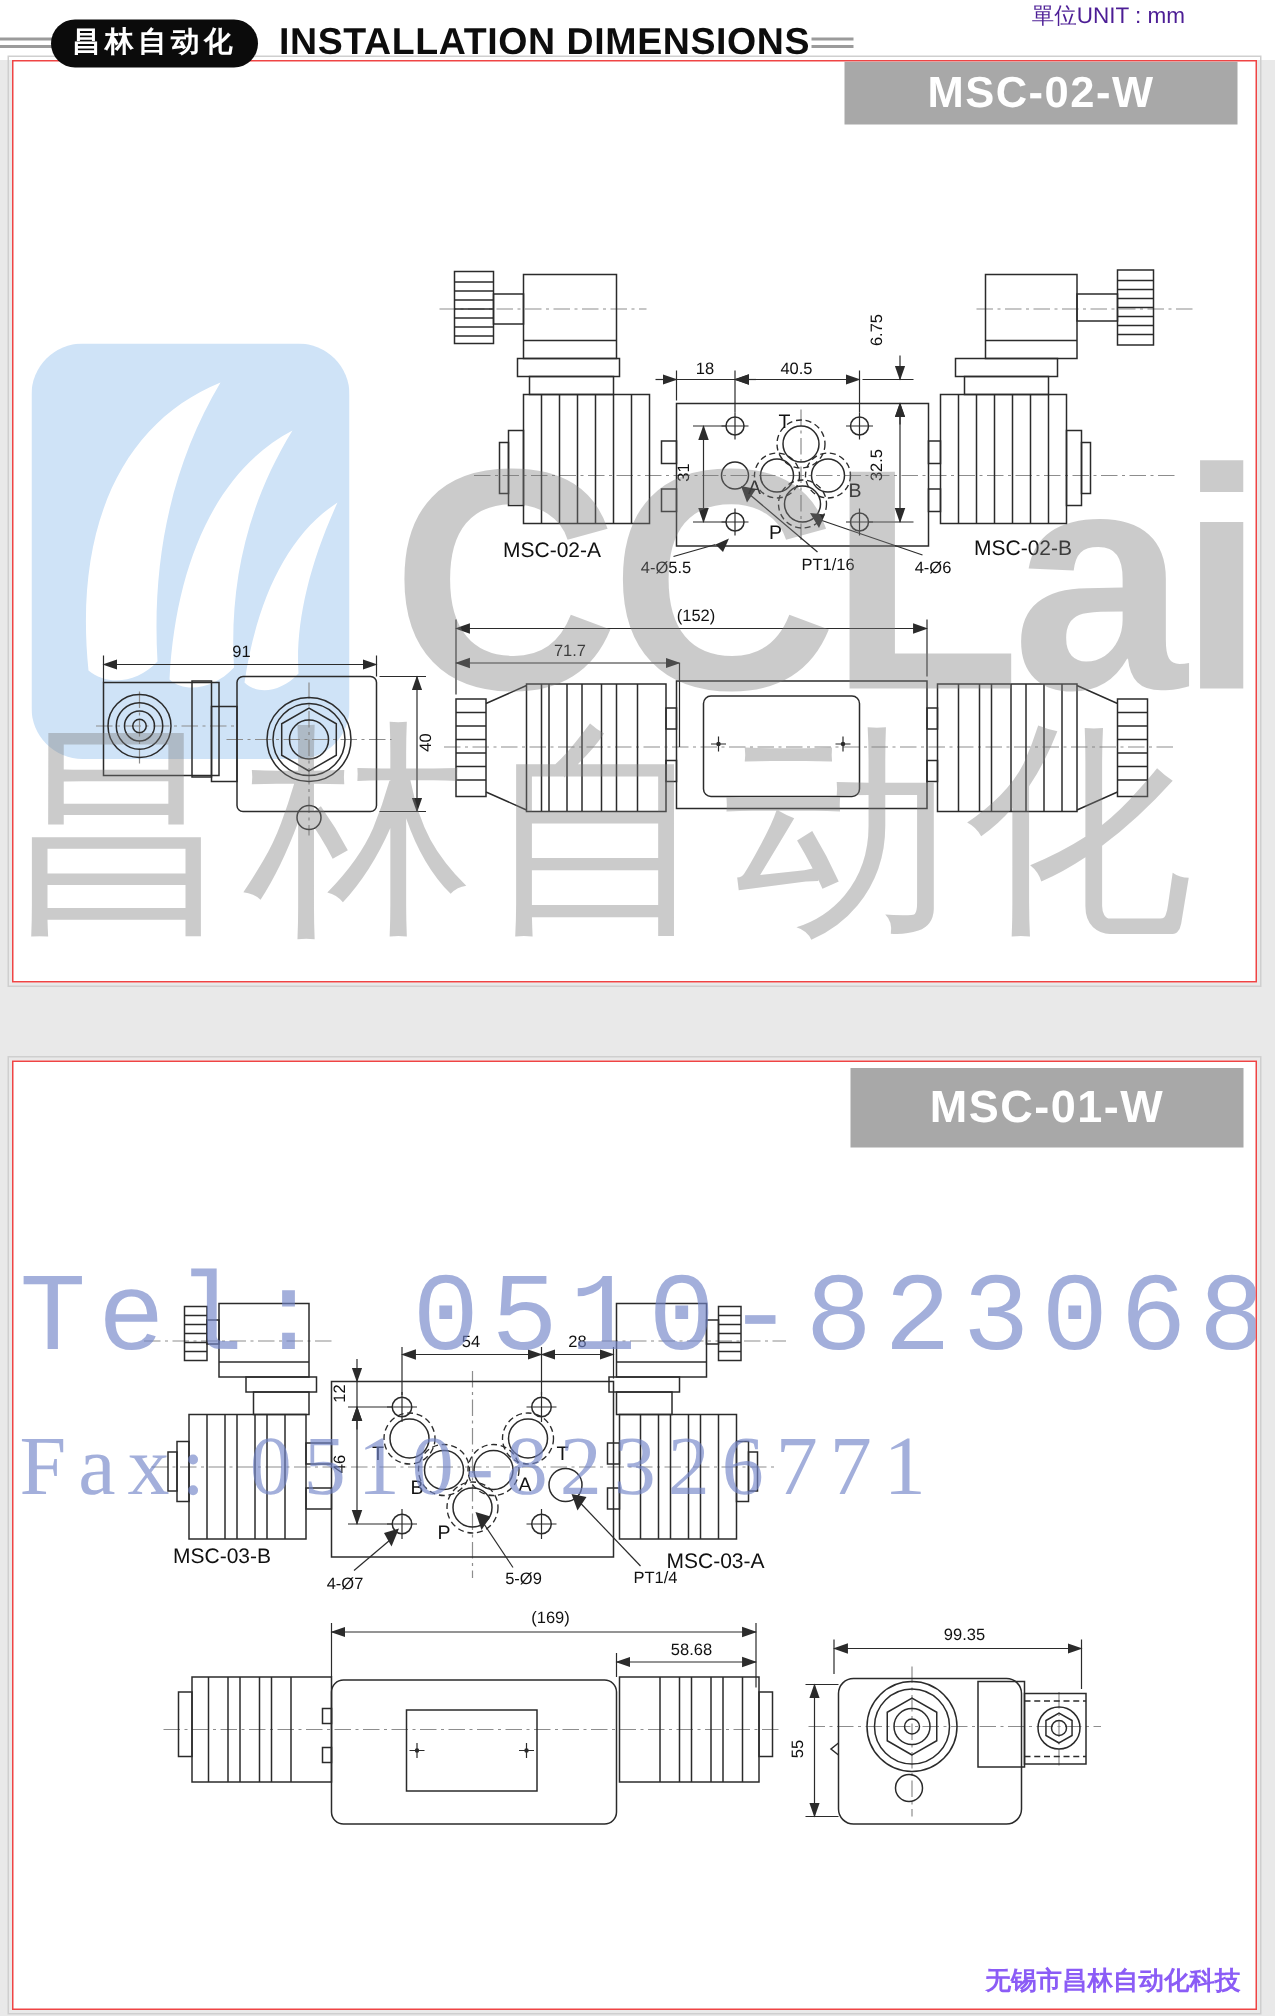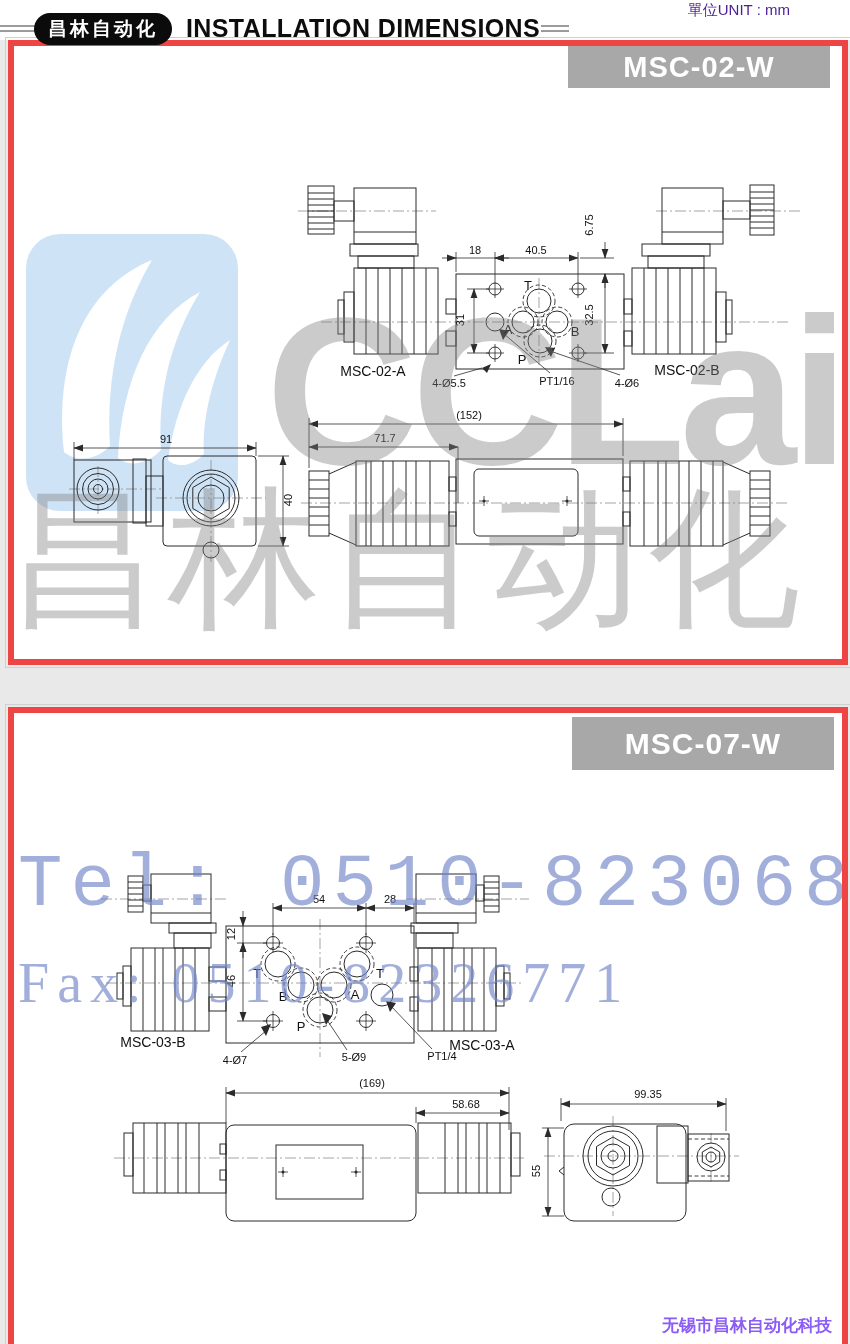--- a/index.html
+++ b/index.html
@@ -5,21 +5,21 @@
   html,body{margin:0;padding:0;background:#e9e9e9}
   #page{position:relative;width:850px;height:1344px;background:#e9e9e9;font-family:"Liberation Sans",sans-serif;overflow:hidden}
   .hdr{position:absolute;left:0;top:0;width:850px;height:40px;background:#ffffff}
   .unit{position:absolute;top:1px;right:60px;font-size:15px;color:#4c1d95;white-space:nowrap}
   .rule{position:absolute;height:7px;border-top:2px solid #9b9b9b;border-bottom:2px solid #9b9b9b;box-sizing:border-box;z-index:3}
   .rule.l{left:0;top:25px;width:80px}
   .rule.r{left:541px;top:25px;width:28px}
   .badge{position:absolute;left:34px;top:13px;width:138px;height:32px;background:#0b0b0b;border-radius:17px;color:#fff;
          font-size:19px;font-weight:bold;letter-spacing:3px;text-align:center;line-height:32px;z-index:3}
   .title{position:absolute;left:186px;top:14px;font-size:25px;font-weight:bold;color:#0d0d0d;letter-spacing:.4px;white-space:nowrap;z-index:3}
-  .panel{position:absolute;left:8px;width:828px;background:#fff;border:6px solid #ef4444;outline:1px solid #cfcfcf;outline-offset:2px;overflow:hidden}
+  .panel{position:absolute;left:8px;width:828px;background:#fff;border:1px solid #ef4444;outline:1px solid #cfcfcf;outline-offset:2px;overflow:hidden}
   #panel1{top:40px;height:613px}
   #panel2{top:707px;height:631px}
   .banner{position:absolute;background:#a8a8a8;color:#fff;font-weight:bold;text-align:center;letter-spacing:1px;z-index:4}
   #banner1{left:554px;top:0;width:262px;height:42px;font-size:29px;line-height:42px}
   #banner2{left:558px;top:4px;width:262px;height:53px;font-size:30px;line-height:53px}
   .dwg{position:absolute;z-index:2;overflow:visible}
   svg .s{stroke:#2b2b2b;fill:none;stroke-width:1}
   svg .sd{stroke:#2b2b2b;fill:none;stroke-width:.9;stroke-dasharray:4 2.5}
   svg .cl{stroke:#8d8d8d;fill:none;stroke-width:.8;stroke-dasharray:11 3 2 3}
   svg .dm{stroke:#2b2b2b;fill:none;stroke-width:.8}
@@ -223,21 +223,21 @@
         <path class="s" d="M424,58L451,70M424,141L451,129"></path>
         <rect class="s" x="451" y="67" width="20" height="65"></rect>
         <path class="s" d="M451,76h20M451,85h20M451,94h20M451,103h20M451,112h20M451,121h20"></path>
       </g>
       <text class="t11" x="170" y="15" text-anchor="middle">(152)</text>
       <text class="t11" x="86" y="38" text-anchor="middle">71.7</text>
     </svg>
   </div>
 
   <div class="panel" id="panel2">
-    <div class="banner" id="banner2">MSC-07-W</div>
+    <div class="banner" id="banner2">MSC-01-W</div>
     <div class="wm" id="wm-tel">Tel: 0510-82306871</div>
     <div class="wm" id="wm-fax">Fax: 0510-82326771</div>
 
     <svg class="dwg" style="left:77px;top:148px" width="445" height="215" viewBox="0 0 445 215">
       <g>
         <line class="cl" x1="15" y1="122" x2="430" y2="122"></line>
         <line class="cl" x1="229" y1="58" x2="229" y2="196"></line>
         <line class="cl" x1="10" y1="38" x2="135" y2="38"></line>
         <line class="cl" x1="315" y1="38" x2="438" y2="38"></line>
       </g>

